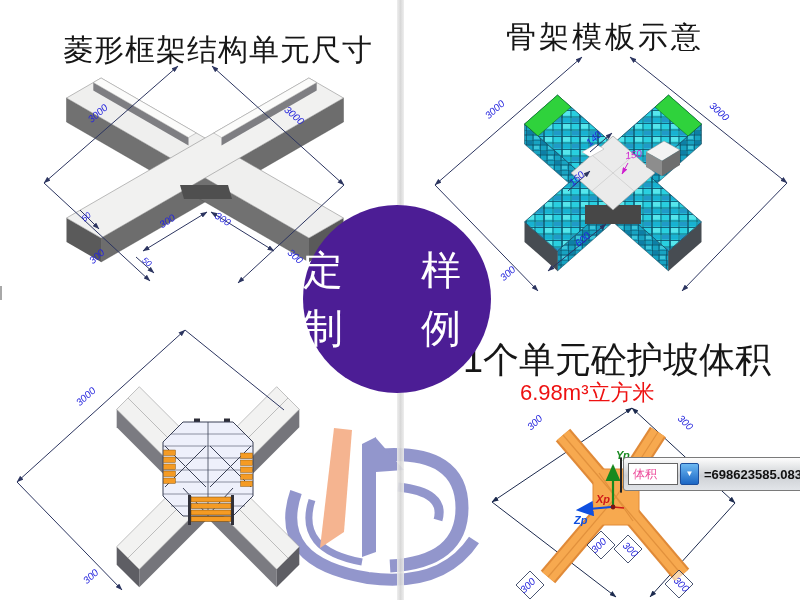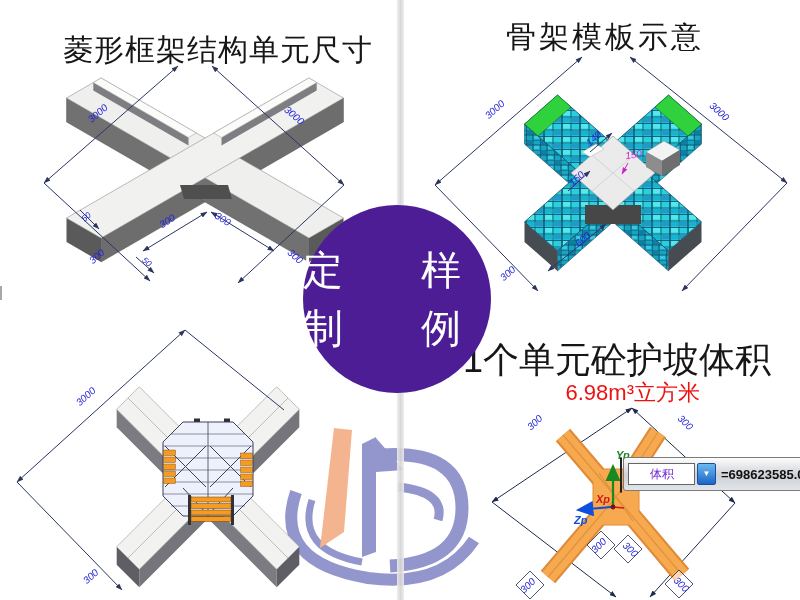--- a/index.html
+++ b/index.html
@@ -4,21 +4,21 @@
 <style>
   html,body{margin:0;padding:0;background:#888;}
   #canvas{position:relative;width:800px;height:600px;background:#ffffff;overflow:hidden;
           font-family:"Liberation Sans",sans-serif;}
   .panel-title{position:absolute;color:#161616;font-weight:500;text-align:center;z-index:4;
                font-family:"Liberation Sans",sans-serif;}
   #title-tl{left:40px;top:15px;width:356px;font-size:30px;letter-spacing:1px;margin-top:15px;}
   #title-tr{left:460px;top:17px;width:290px;font-size:30px;letter-spacing:3px;}
   #title-bl{left:78px;top:339px;width:240px;font-size:28px;letter-spacing:2px;}
   #title-br{left:452px;top:336px;width:330px;font-size:36px;}
-  #vol-red{position:absolute;left:520px;top:378px;width:180px;text-align:right;
+  #vol-red{position:absolute;left:520px;top:378px;width:180px;text-align:left;
            color:#ee1111;font-size:22px;z-index:4;}
   #divider{position:absolute;left:397px;top:0;width:7px;height:600px;z-index:2;
            background:linear-gradient(90deg,#ececec,#d4d4d4 50%,#ececec);opacity:.9;}
   #badge{position:absolute;left:303px;top:205px;width:188px;height:188px;border-radius:50%;
          background:#4c1d95;z-index:6;display:flex;flex-direction:row;align-items:center;
          justify-content:center;gap:48px;}
   #badge .bline{color:#ffffff;font-size:40px;line-height:58px;letter-spacing:4px;font-weight:500;}
   #logo{position:absolute;left:270px;top:410px;z-index:1;opacity:.82;}
   .qsvg{position:absolute;z-index:3;}
   .dimt{font:italic 10px "Liberation Sans",sans-serif;fill:#2424dd;text-anchor:middle;}
@@ -26,21 +26,21 @@
   .dimm{fill:#cf1fcf !important;}
   .axlab{font:bold italic 11px "Liberation Sans",sans-serif;}
   #toolbar{position:absolute;left:620px;top:457px;width:186px;height:34px;display:flex;z-index:8;}
   #tb-grip{width:12px;height:100%;background-color:#4e4e4e;border:1px solid #222;border-radius:2px;
            background-image:radial-gradient(#d6d6d6 1px,transparent 1.3px);background-size:4px 5px;
            background-position:1px 2px;}
   #tb-bar{flex:1;margin-left:1px;border:1px solid #7a7a7a;border-radius:3px;display:flex;
           align-items:center;padding:0 4px;gap:2px;
           background:linear-gradient(180deg,#fdfdfd,#cdd0d4 55%,#e2e5e9);}
   #tb-field{width:44px;height:20px;background:#fff;border:1px solid #666;font-size:12px;
-            line-height:20px;padding-left:21px;color:#6d28d9;}
+            line-height:20px;padding-left:4px;color:#ec4899;}
   #tb-drop{width:17px;height:20px;border:1px solid #1b4e9c;border-radius:2px;color:#fff;
            background:linear-gradient(180deg,#6cb8f2,#1b66c4);font-size:8px;text-align:center;
            line-height:20px;cursor:pointer;}
   #tb-val{font-size:13px;font-weight:bold;color:#111;white-space:nowrap;margin-left:3px;}
 </style>
 </head>
 <body>
 
 <div id="canvas">
 

